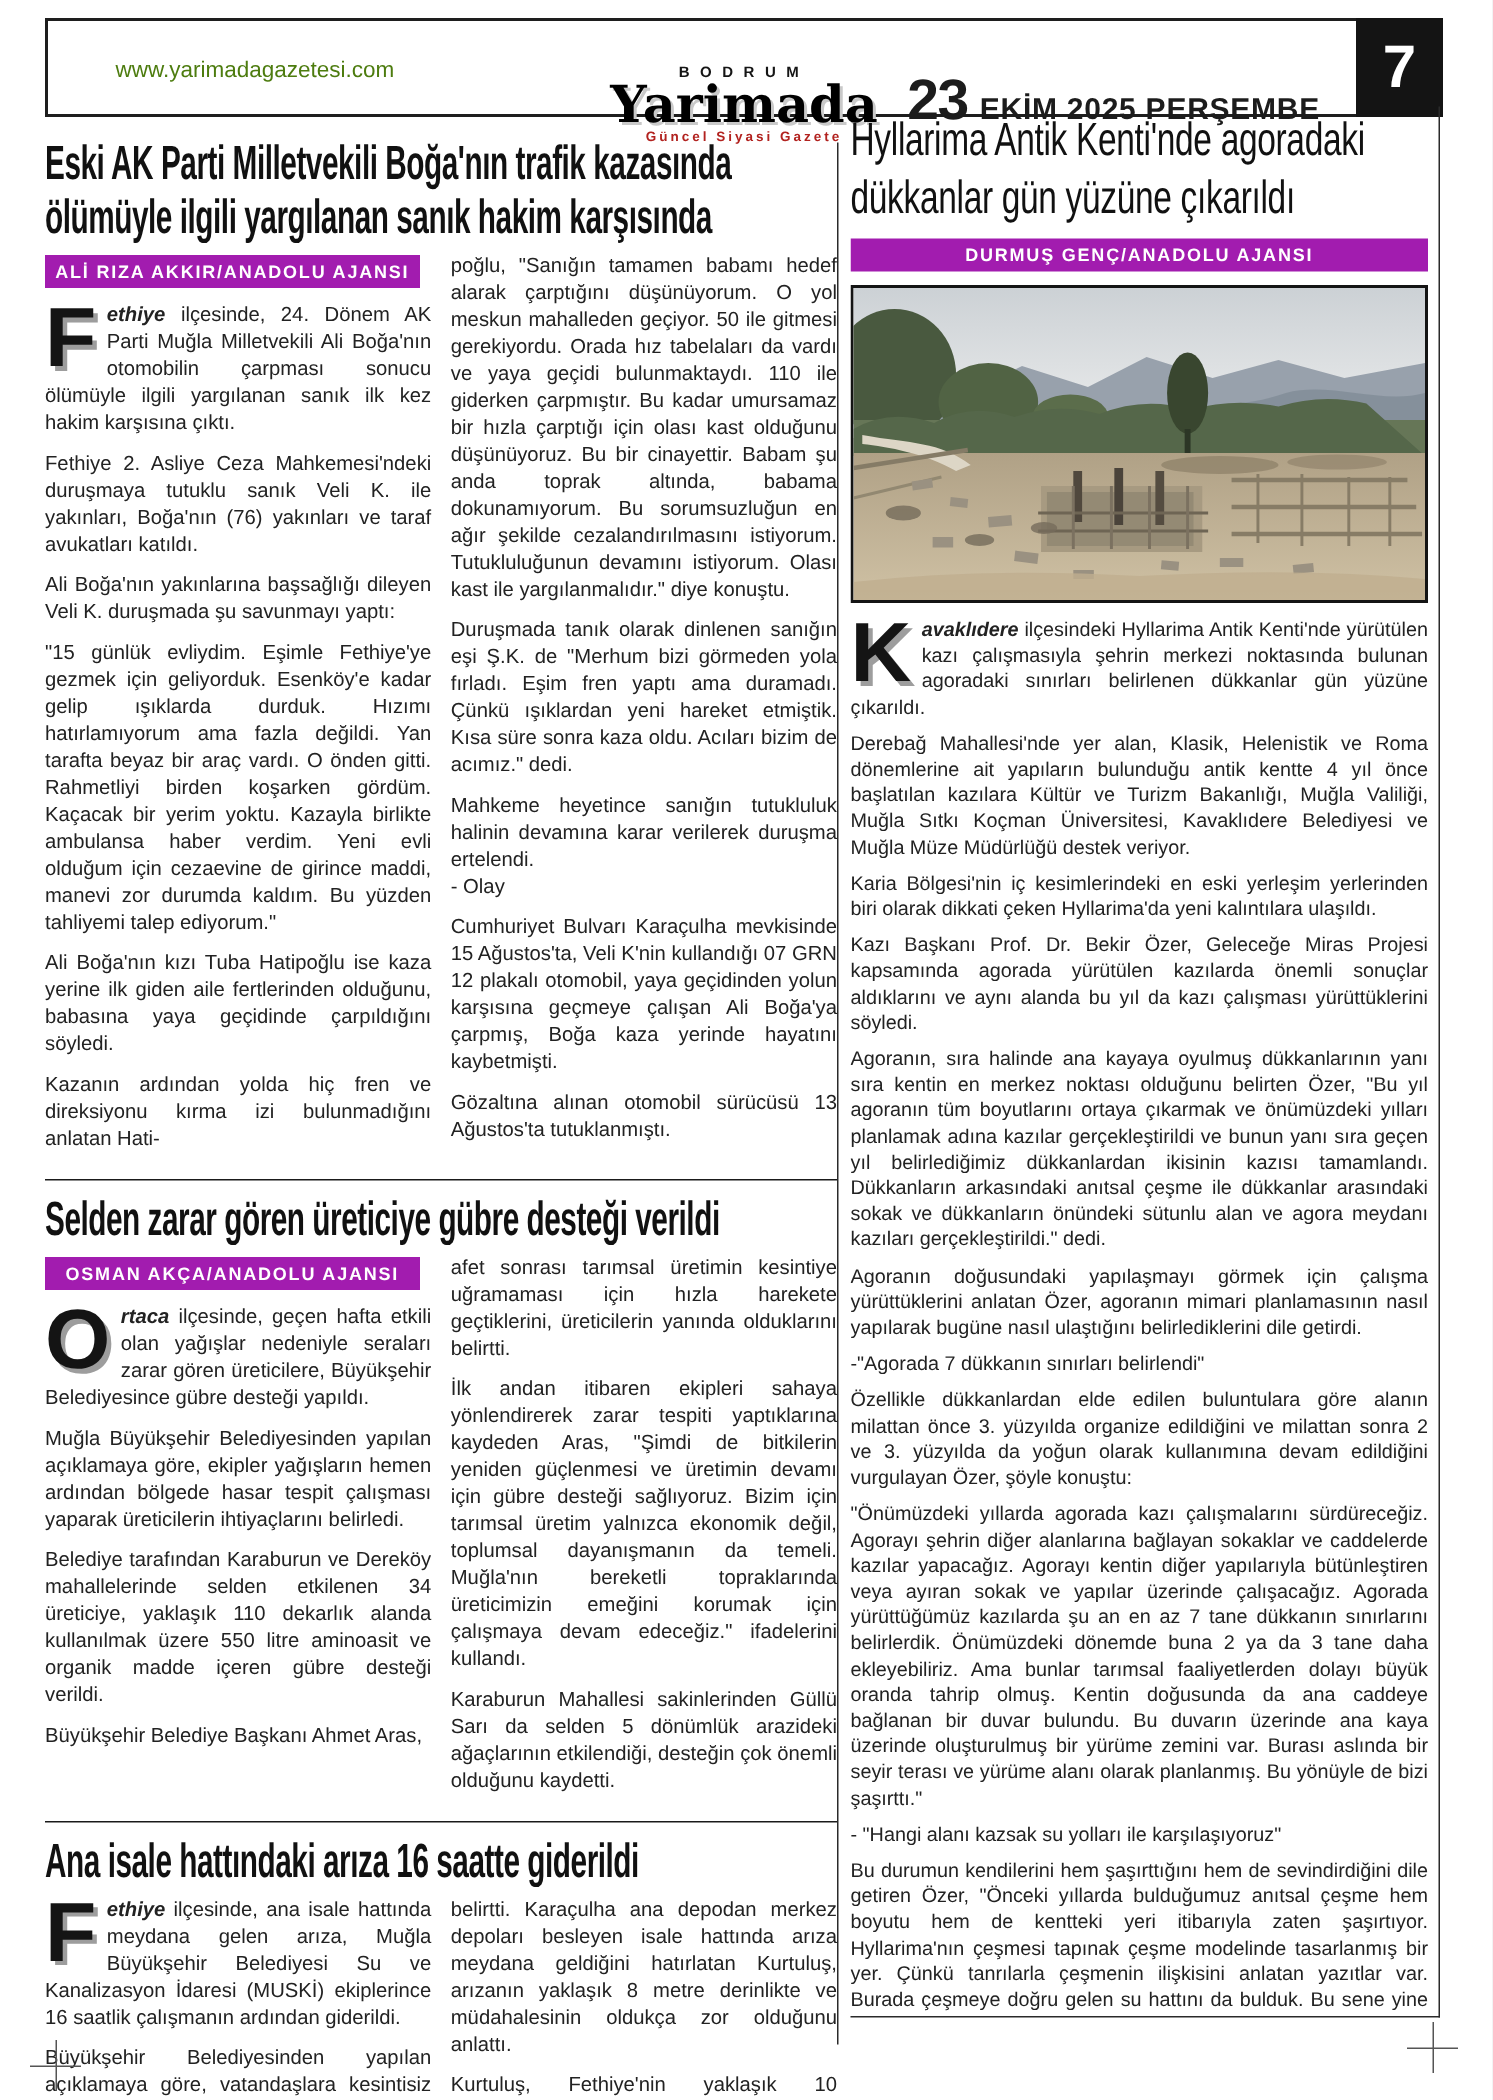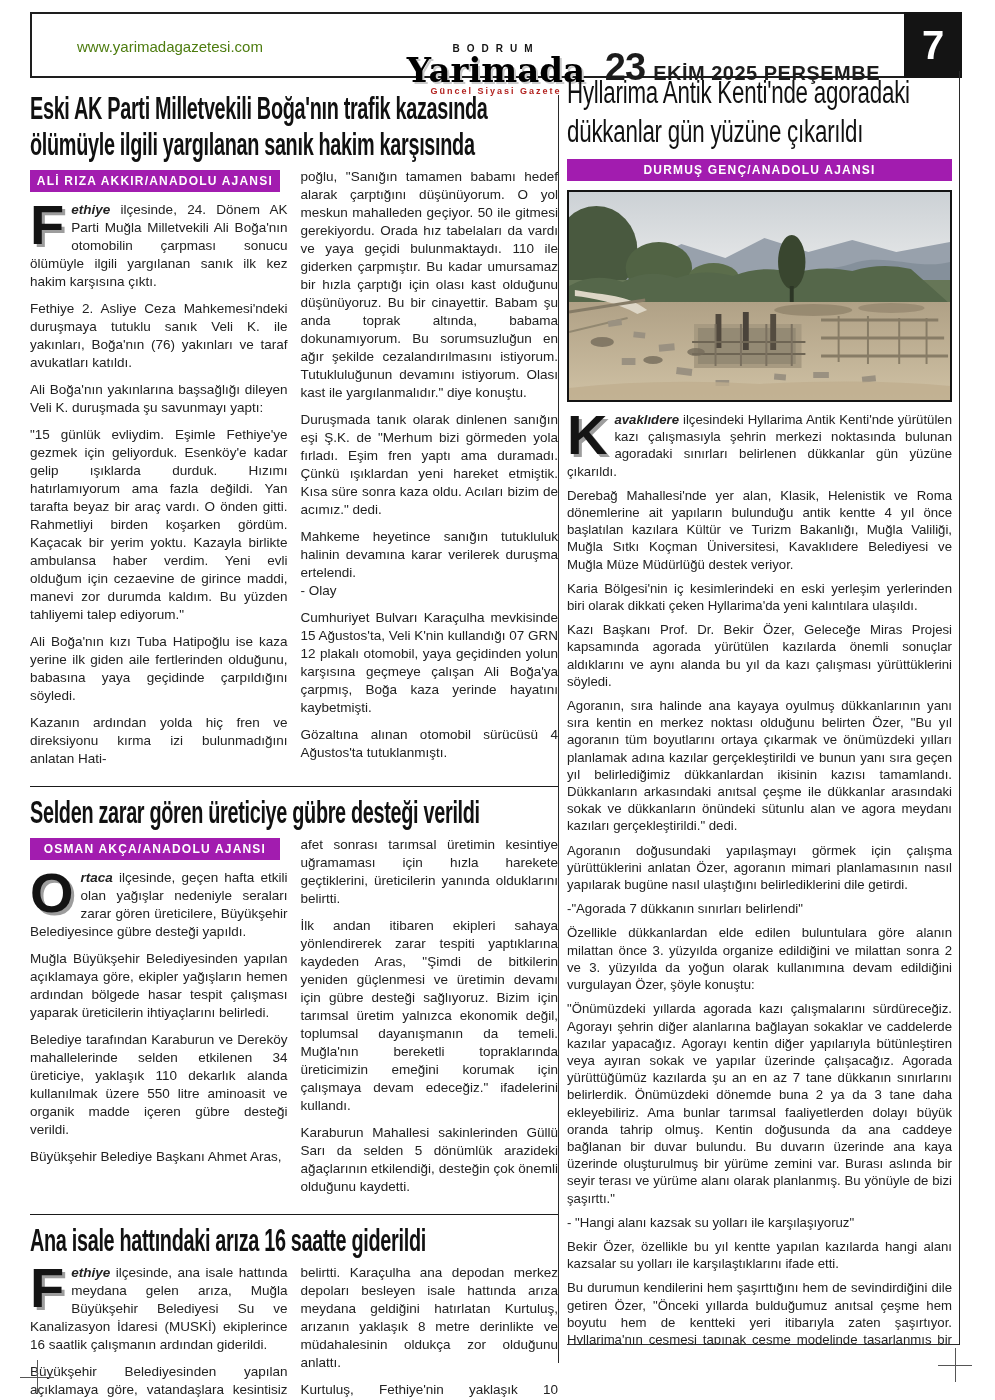--- a/index.html
+++ b/index.html
@@ -112,21 +112,21 @@
           <p class="para">"15 günlük evliydim. Eşimle Fethiye'ye gezmek için geliyorduk. Esenköy'e kadar gelip ışıklarda durduk. Hızımı hatırlamıyorum ama fazla değildi. Yan tarafta beyaz bir araç vardı. O önden gitti. Rahmetliyi birden koşarken gördüm. Kaçacak bir yerim yoktu. Kazayla birlikte ambulansa haber verdim. Yeni evli olduğum için cezaevine de girince maddi, manevi zor durumda kaldım. Bu yüzden tahliyemi talep ediyorum."</p>
           <p class="para">Ali Boğa'nın kızı Tuba Hatipoğlu ise kaza yerine ilk giden aile fertlerinden olduğunu, babasına yaya geçidinde çarpıldığını söyledi.</p>
           <p class="para">Kazanın ardından yolda hiç fren ve direksiyonu kırma izi bulunmadığını anlatan Hati-</p>
         </div>
         <div class="col">
           <p class="para">poğlu, "Sanığın tamamen babamı hedef alarak çarptığını düşünüyorum. O yol meskun mahalleden geçiyor. 50 ile gitmesi gerekiyordu. Orada hız tabelaları da vardı ve yaya geçidi bulunmaktaydı. 110 ile giderken çarpmıştır. Bu kadar umursamaz bir hızla çarptığı için olası kast olduğunu düşünüyoruz. Bu bir cinayettir. Babam şu anda toprak altında, babama dokunamıyorum. Bu sorumsuzluğun en ağır şekilde cezalandırılmasını istiyorum. Tutukluluğunun devamını istiyorum. Olası kast ile yargılanmalıdır." diye konuştu.</p>
           <p class="para">Duruşmada tanık olarak dinlenen sanığın eşi Ş.K. de "Merhum bizi görmeden yola fırladı. Eşim fren yaptı ama duramadı. Çünkü ışıklardan yeni hareket etmiştik. Kısa süre sonra kaza oldu. Acıları bizim de acımız." dedi.</p>
           <p class="para">Mahkeme heyetince sanığın tutukluluk halinin devamına karar verilerek duruşma ertelendi.
 - Olay</p>
           <p class="para">Cumhuriyet Bulvarı Karaçulha mevkisinde 15 Ağustos'ta, Veli K'nin kullandığı 07 GRN 12 plakalı otomobil, yaya geçidinden yolun karşısına geçmeye çalışan Ali Boğa'ya çarpmış, Boğa kaza yerinde hayatını kaybetmişti.</p>
-          <p class="para">Gözaltına alınan otomobil sürücüsü 4 Ağustos'ta tutuklanmıştı.</p>
+          <p class="para">Gözaltına alınan otomobil sürücüsü 13 Ağustos'ta tutuklanmıştı.</p>
         </div>
       </div>
     </article>
 
     <div class="rule"></div>
 
     <article>
       <h1 class="headline h-left">Selden zarar gören üreticiye gübre desteği verildi</h1>
       <div class="cols">
         <div class="col">
@@ -231,20 +231,19 @@
     <p class="para"><span class="dropcap">K</span><span class="leadword">avaklıdere</span><span> ilçesindeki Hyllarima Antik Kenti'nde yürütülen kazı çalışmasıyla şehrin merkezi noktasında bulunan agoradaki sınırları belirlenen dükkanlar gün yüzüne çıkarıldı.</span></p>
     <p class="para">Derebağ Mahallesi'nde yer alan, Klasik, Helenistik ve Roma dönemlerine ait yapıların bulunduğu antik kentte 4 yıl önce başlatılan kazılara Kültür ve Turizm Bakanlığı, Muğla Valiliği, Muğla Sıtkı Koçman Üniversitesi, Kavaklıdere Belediyesi ve Muğla Müze Müdürlüğü destek veriyor.</p>
     <p class="para">Karia Bölgesi'nin iç kesimlerindeki en eski yerleşim yerlerinden biri olarak dikkati çeken Hyllarima'da yeni kalıntılara ulaşıldı.</p>
     <p class="para">Kazı Başkanı Prof. Dr. Bekir Özer, Geleceğe Miras Projesi kapsamında agorada yürütülen kazılarda önemli sonuçlar aldıklarını ve aynı alanda bu yıl da kazı çalışması yürüttüklerini söyledi.</p>
     <p class="para">Agoranın, sıra halinde ana kayaya oyulmuş dükkanlarının yanı sıra kentin en merkez noktası olduğunu belirten Özer, "Bu yıl agoranın tüm boyutlarını ortaya çıkarmak ve önümüzdeki yılları planlamak adına kazılar gerçekleştirildi ve bunun yanı sıra geçen yıl belirlediğimiz dükkanlardan ikisinin kazısı tamamlandı. Dükkanların arkasındaki anıtsal çeşme ile dükkanlar arasındaki sokak ve dükkanların önündeki sütunlu alan ve agora meydanı kazıları gerçekleştirildi." dedi.</p>
     <p class="para">Agoranın doğusundaki yapılaşmayı görmek için çalışma yürüttüklerini anlatan Özer, agoranın mimari planlamasının nasıl yapılarak bugüne nasıl ulaştığını belirlediklerini dile getirdi.</p>
     <p class="para">-"Agorada 7 dükkanın sınırları belirlendi"</p>
     <p class="para">Özellikle dükkanlardan elde edilen buluntulara göre alanın milattan önce 3. yüzyılda organize edildiğini ve milattan sonra 2 ve 3. yüzyılda da yoğun olarak kullanımına devam edildiğini vurgulayan Özer, şöyle konuştu:</p>
     <p class="para">"Önümüzdeki yıllarda agorada kazı çalışmalarını sürdüreceğiz. Agorayı şehrin diğer alanlarına bağlayan sokaklar ve caddelerde kazılar yapacağız. Agorayı kentin diğer yapılarıyla bütünleştiren veya ayıran sokak ve yapılar üzerinde çalışacağız. Agorada yürüttüğümüz kazılarda şu an en az 7 tane dükkanın sınırlarını belirlerdik. Önümüzdeki dönemde buna 2 ya da 3 tane daha ekleyebiliriz. Ama bunlar tarımsal faaliyetlerden dolayı büyük oranda tahrip olmuş. Kentin doğusunda da ana caddeye bağlanan bir duvar bulundu. Bu duvarın üzerinde ana kaya üzerinde oluşturulmuş bir yürüme zemini var. Burası aslında bir seyir terası ve yürüme alanı olarak planlanmış. Bu yönüyle de bizi şaşırttı."</p>
     <p class="para">- "Hangi alanı kazsak su yolları ile karşılaşıyoruz"</p>
-    <p class="para">Bekir Özer, özellikle bu yıl kentte yapılan kazılarda hangi alanı kazsalar su yolları ile karşılaştıklarını ifade etti.</p>
     <p class="para">Bu durumun kendilerini hem şaşırttığını hem de sevindirdiğini dile getiren Özer, "Önceki yıllarda bulduğumuz anıtsal çeşme hem boyutu hem de kentteki yeri itibarıyla zaten şaşırtıyor. Hyllarima'nın çeşmesi tapınak çeşme modelinde tasarlanmış bir yer. Çünkü tanrılarla çeşmenin ilişkisini anlatan yazıtlar var. Burada çeşmeye doğru gelen su hattını da bulduk. Bu sene yine yürüttüğümüz kazılarda seyir terasının bulunduğu yere akan bir su kanalı bulduk." diye konuştu.</p>
 
   </div>
 
   <div class="crop crop-bl"></div>
   <div class="crop crop-br"></div>
 </div>
 
 </body></html>

